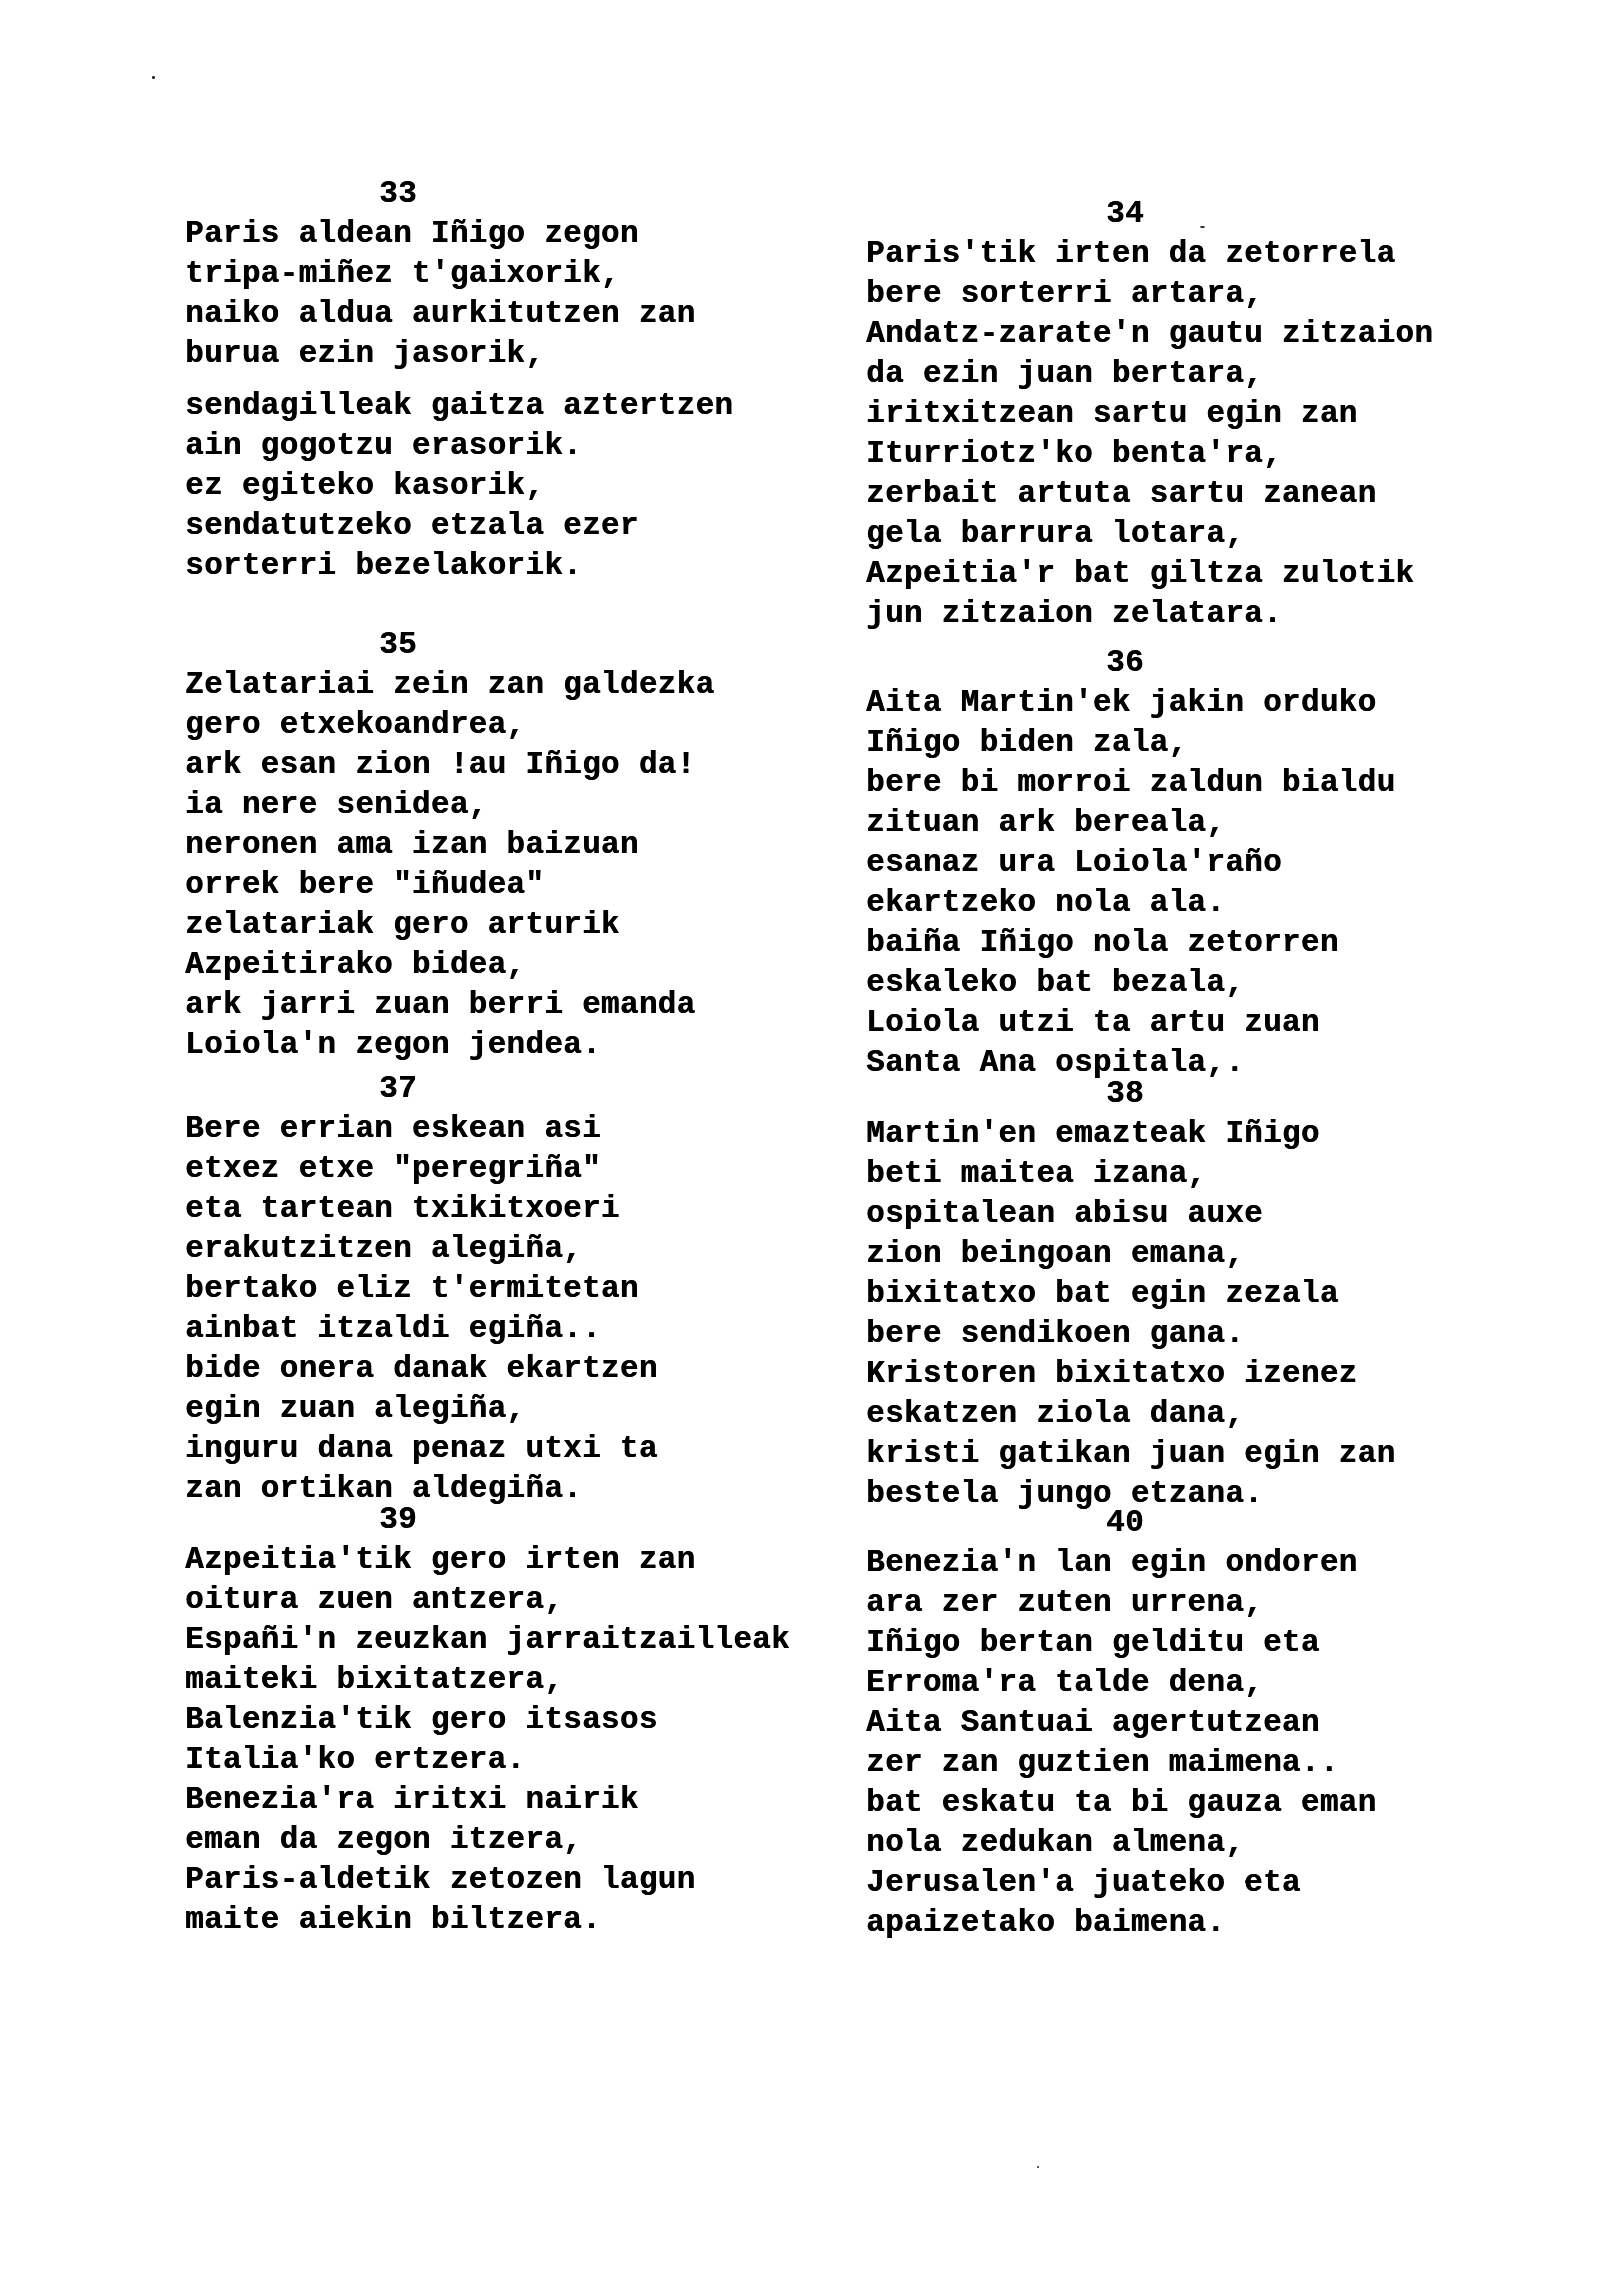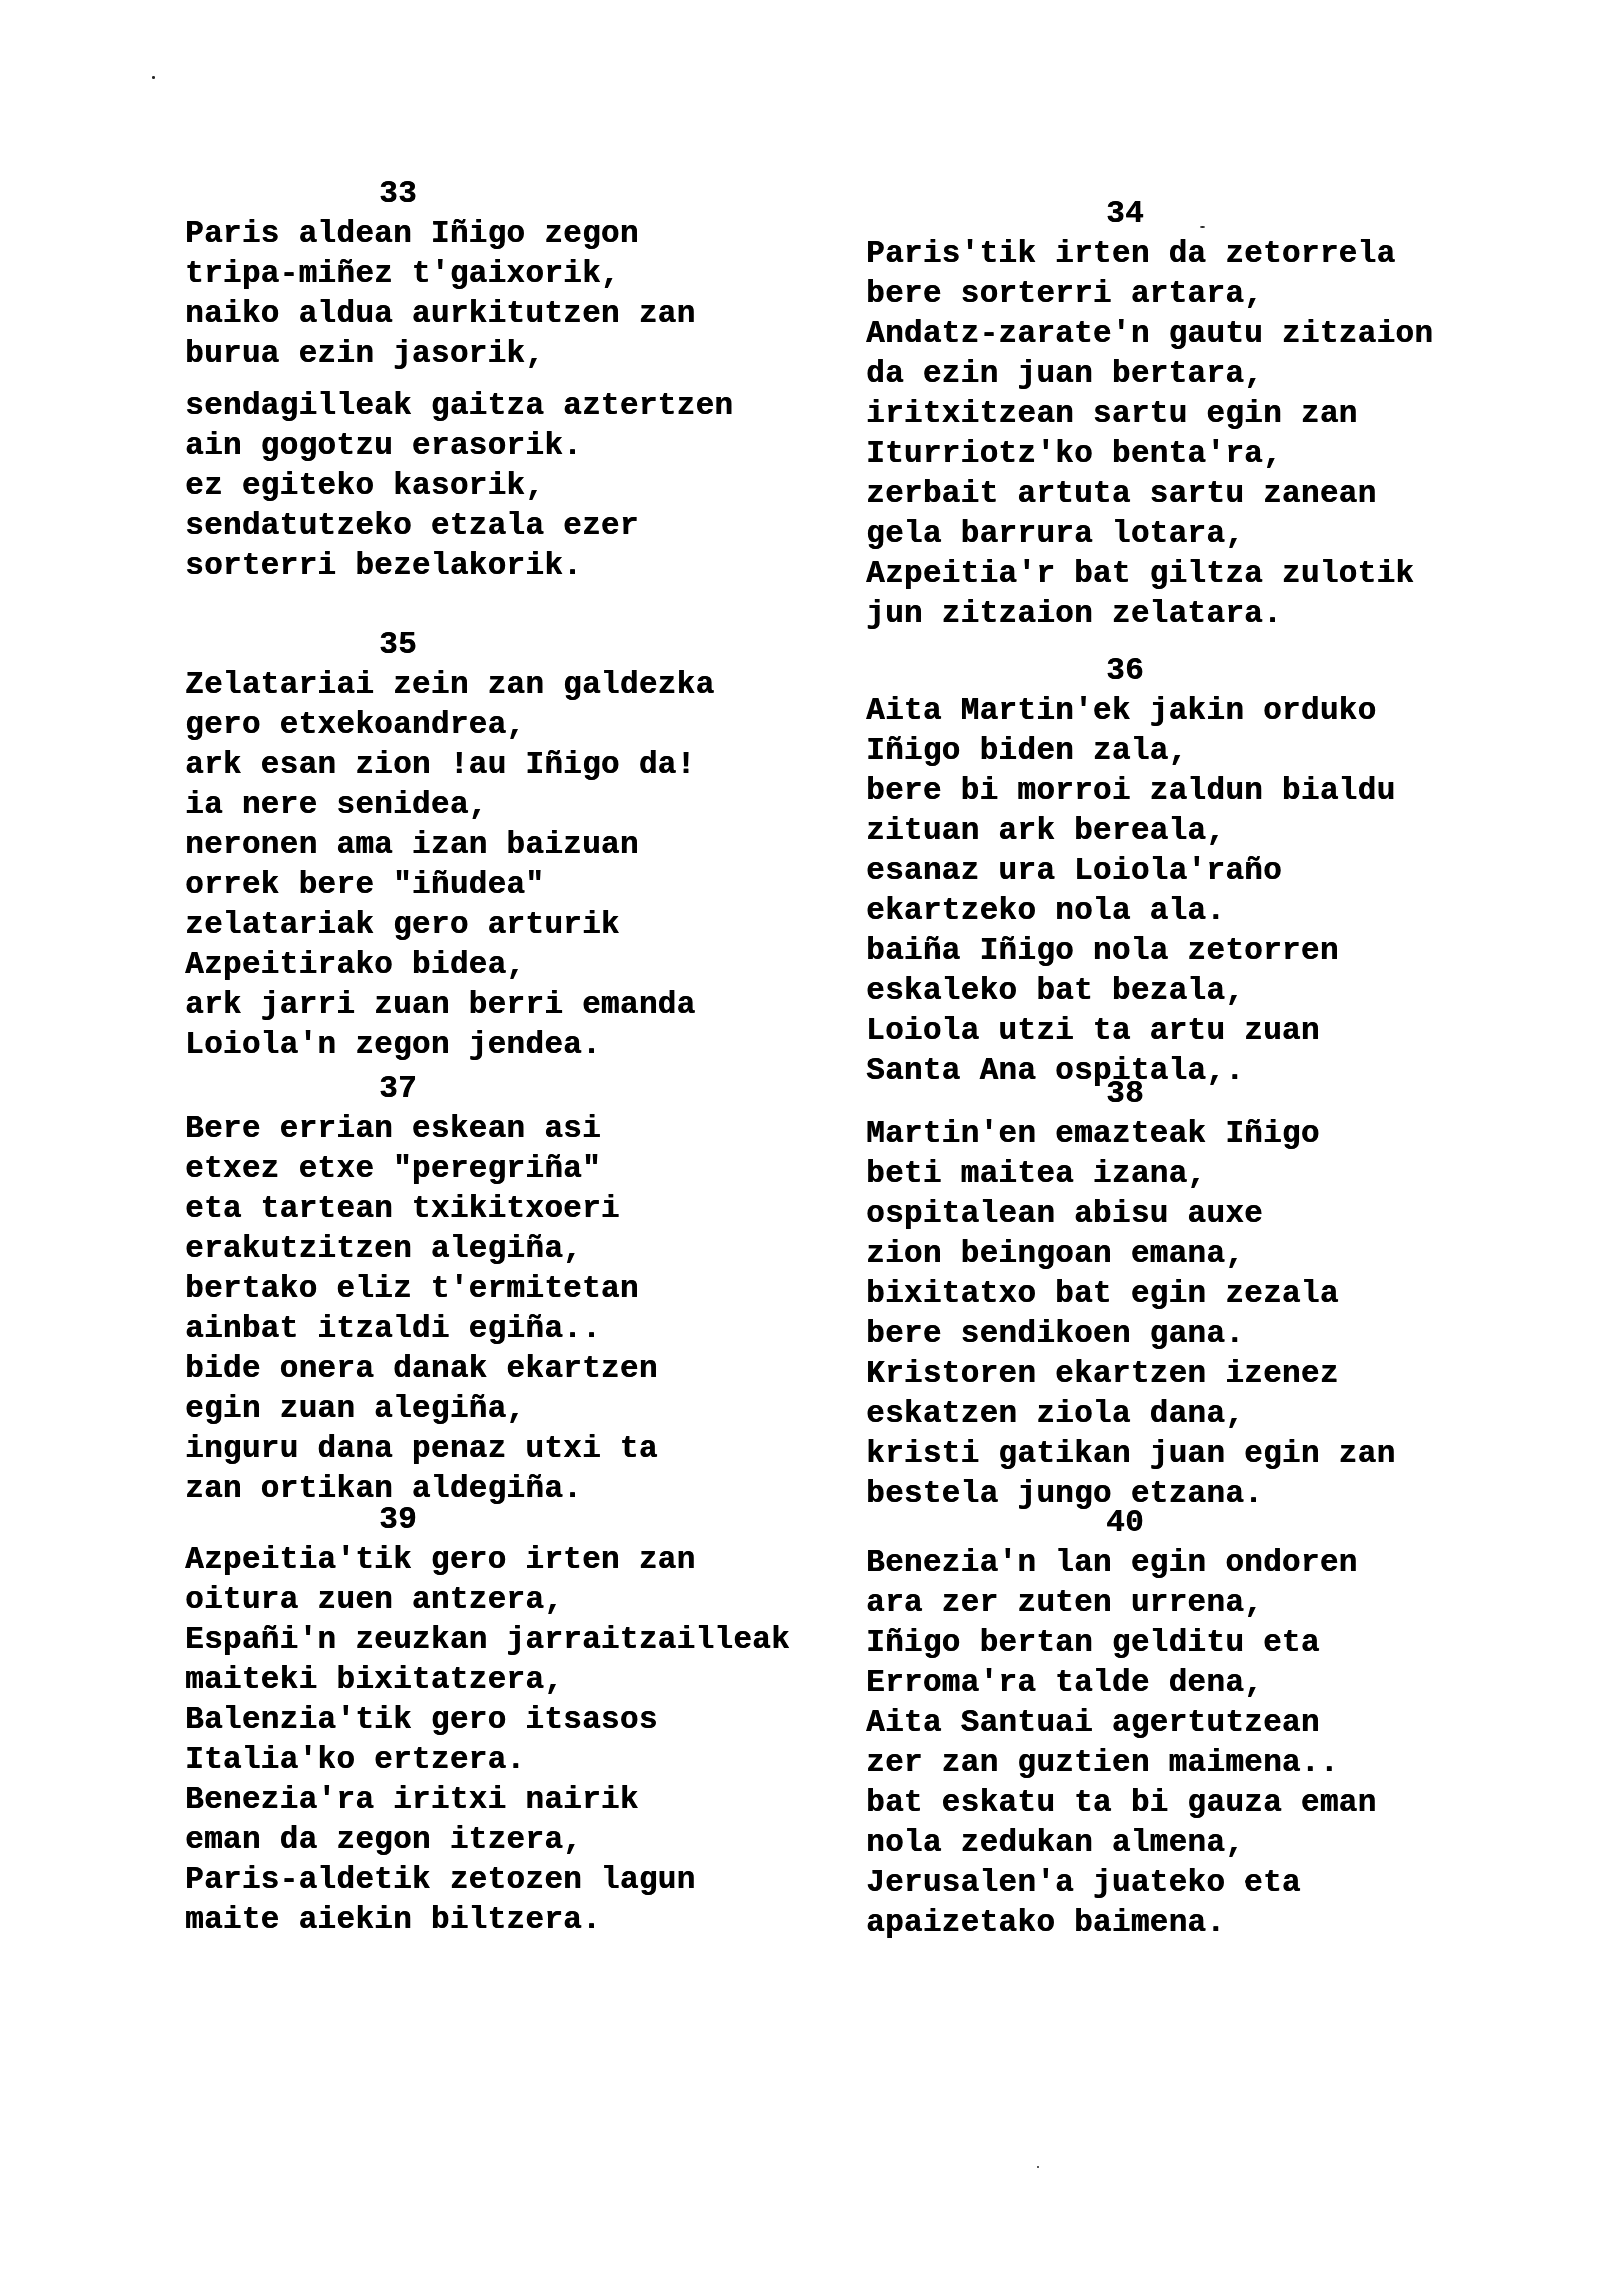--- a/index.html
+++ b/index.html
@@ -23,21 +23,21 @@
   }
   .col-left  .hdr { text-indent: 194px; }
   .col-right .hdr { text-indent: 240px; font-family: Liberation Mono, monospace; }
   .gap { height: 12.3px; }
   
   #s33 { left: 185px;  top: 174px;  }
   #s35 { left: 185px;  top: 625px;  }
   #s37 { left: 185px;  top: 1069px; }
   #s39 { left: 185px;  top: 1500px; }
   #s34 { left: 866px; top: 194px;  }
-  #s36 { left: 866px; top: 643px; margin-top: 8px;  }
+  #s36 { left: 866px; top: 643px;  }
   #s38 { left: 866px; top: 1074px; }
   #s40 { left: 866px; top: 1503px; }
   
   .speck { position: absolute; background: #000; border-radius: 50%; opacity: .85; }
   #speck1 { left: 152px;  top: 76px;  width: 2.6px; height: 2.6px; }
   #speck2 { left: 1200px; top: 226px;  width: 4.5px; height: 1.9px; }
   #speck3 { left: 1245px; top: 1880px; width: 2.6px; height: 2.6px; }
   #speck4 { left: 1037px; top: 2166px; width: 1.9px; height: 1.9px; }
 </style>
 </head>
@@ -136,21 +136,21 @@
     </div>
 
     <div class="stanza" id="s38">
       <div class="hdr">38</div>
       <div class="ln">Martin'en emazteak Iñigo</div>
       <div class="ln">beti maitea izana,</div>
       <div class="ln">ospitalean abisu auxe</div>
       <div class="ln">zion beingoan emana,</div>
       <div class="ln">bixitatxo bat egin zezala</div>
       <div class="ln">bere sendikoen gana.</div>
-      <div class="ln">Kristoren ekartzen izenez</div>
+      <div class="ln">Kristoren bixitatxo izenez</div>
       <div class="ln">eskatzen ziola dana,</div>
       <div class="ln">kristi gatikan juan egin zan</div>
       <div class="ln">bestela jungo etzana.</div>
     </div>
 
     <div class="stanza" id="s40">
       <div class="hdr">40</div>
       <div class="ln">Benezia'n lan egin ondoren</div>
       <div class="ln">ara zer zuten urrena,</div>
       <div class="ln">Iñigo bertan gelditu eta</div>

